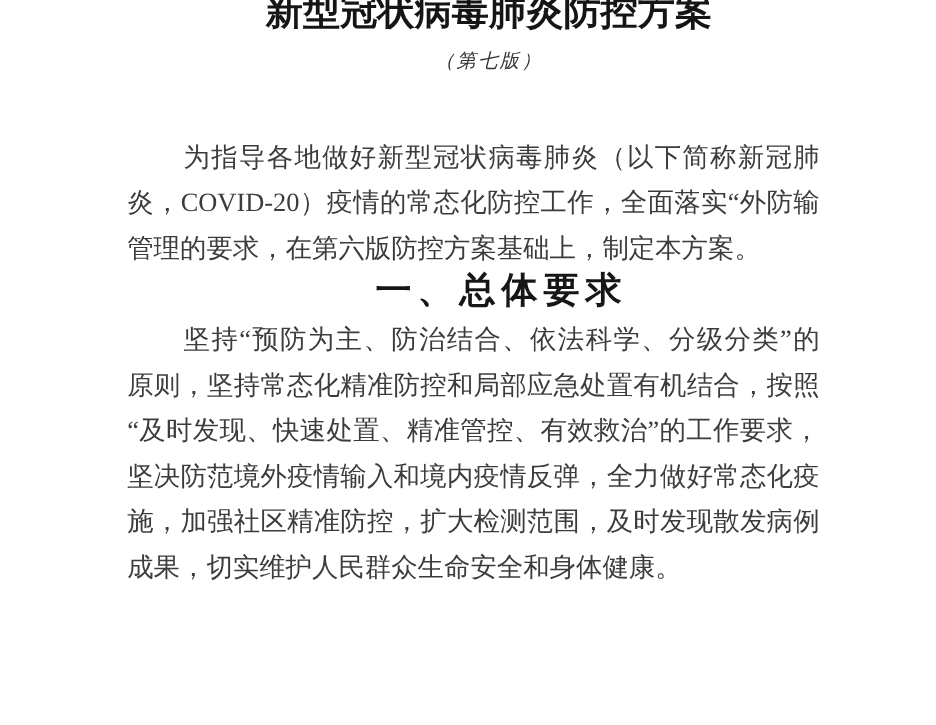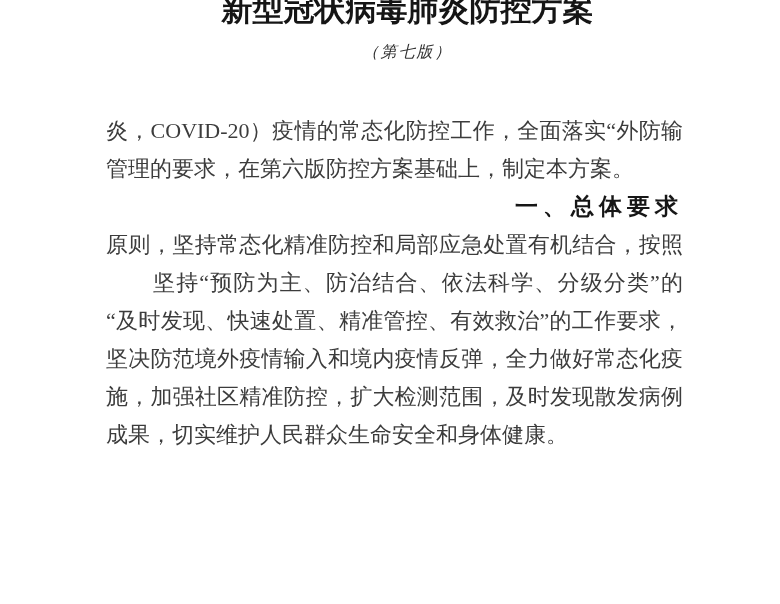--- a/index.html
+++ b/index.html
@@ -64,46 +64,47 @@
   }
   .para-end {
     text-align: center;
     text-align-last: left;
     -moz-text-align-last: left;
   }
   .heading {
     margin: 0;
     height: 38px;
     line-height: 38px;
-    font-family: Liberation Serif, serif;
+    font-family: Liberation Mono, monospace;
     font-weight: bold;
-    font-size: 23px;
+    font-size: 30px;
     letter-spacing: 5px;
     color: #161616;
     text-indent: 47px;
-    text-align: right;
+    text-align: center;
   }
 </style>
 </head>
 <body>
 
 <div class="page">
 
   <h1 class="doc-title">新型冠状病毒肺炎防控方案</h1>
 
   <div class="doc-subtitle">（第七版）</div>
 
   <div class="body-text">
 
+    <p class="line indent">为指导各地做好新型冠状病毒肺炎（以下简称新冠肺</p>
     <p class="line">炎，COVID-20）疫情的常态化防控工作，全面落实“外防输</p>
     <p class="line para-end">管理的要求，在第六版防控方案基础上，制定本方案。</p>
 
     <h2 class="heading">一、总体要求</h2>
 
+    <p class="line indent">坚持“预防为主、防治结合、依法科学、分级分类”的</p>
     <p class="line">原则，坚持常态化精准防控和局部应急处置有机结合，按照</p>
-    <p class="line indent">坚持“预防为主、防治结合、依法科学、分级分类”的</p>
     <p class="line">“及时发现、快速处置、精准管控、有效救治”的工作要求，</p>
     <p class="line">坚决防范境外疫情输入和境内疫情反弹，全力做好常态化疫</p>
     <p class="line">施，加强社区精准防控，扩大检测范围，及时发现散发病例</p>
     <p class="line para-end">成果，切实维护人民群众生命安全和身体健康。</p>
 
   </div>
 </div>
 
 </body></html>

